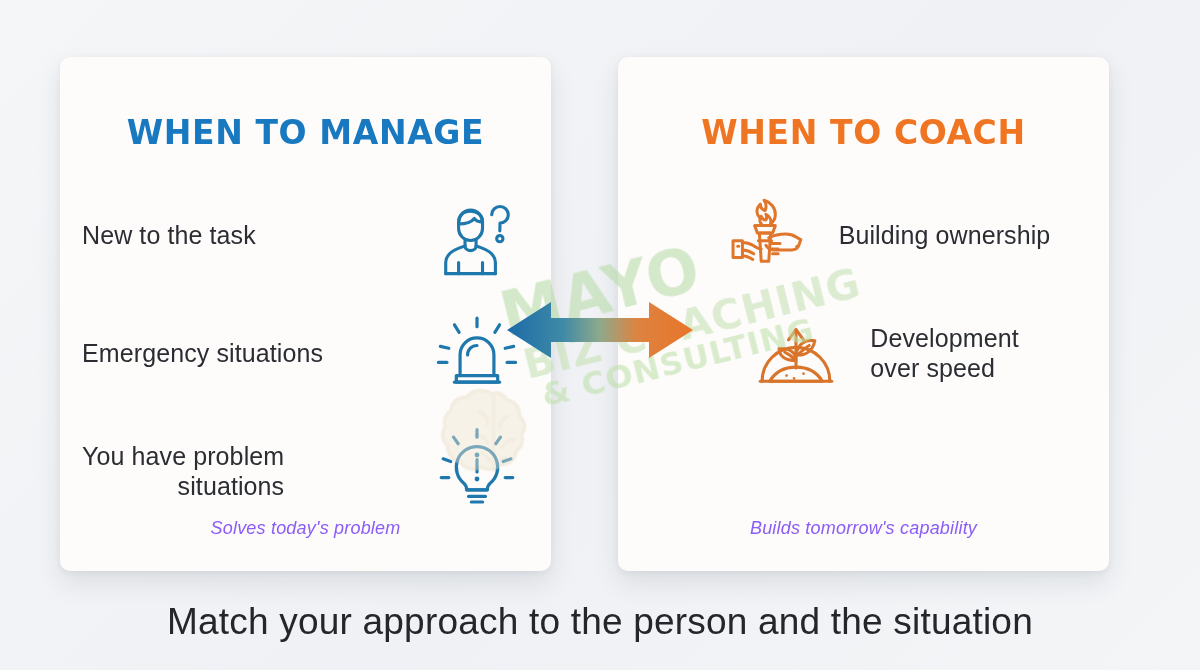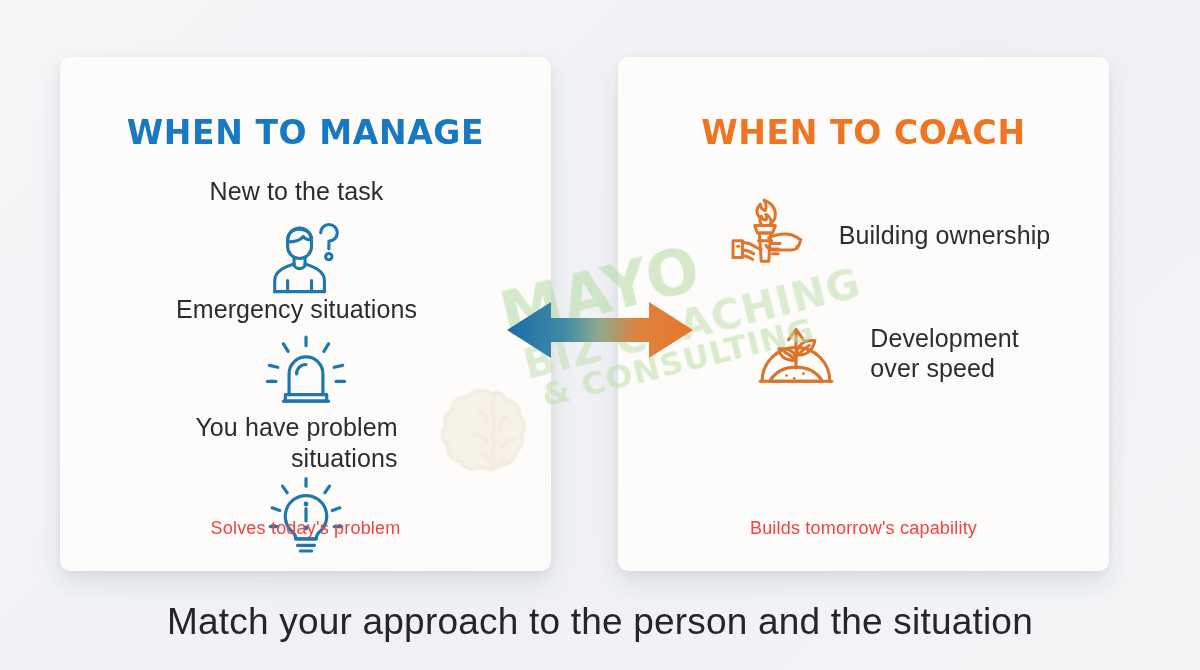--- a/index.html
+++ b/index.html
@@ -116,34 +116,35 @@
   .icon-box {
     width: 104px;
     min-width: 104px;
     height: 104px;
     display: flex;
     align-items: center;
     justify-content: center;
   }
 
   
-  #card-manage .row { justify-content: space-between; flex-direction: column; }
+  #card-manage .row { justify-content: space-between; }
   #card-manage .label { text-align: right; padding-right: 18px; }
 
   
   #card-coach .row { justify-content: center; margin-left: 36px; }
   #card-coach .label { text-align: left; padding-left: 22px; }
 
   .footnote {
     position: absolute;
     bottom: 32px;
     left: 0; right: 0;
     text-align: center;
+    font-style: italic;
     font-size: 18px;
-    color: #ef4444;
+    color: #8b5cf6;
     letter-spacing: .2px;
   }
 
   
   #center-arrow {
     position: absolute;
     left: 505px;
     top: 296px;
     width: 190px;
     height: 68px;

